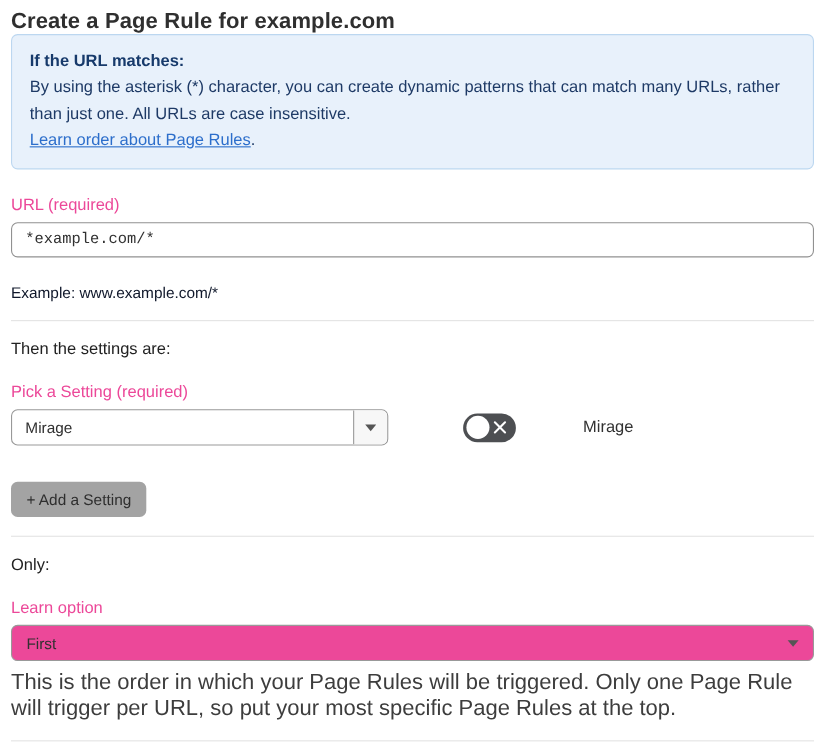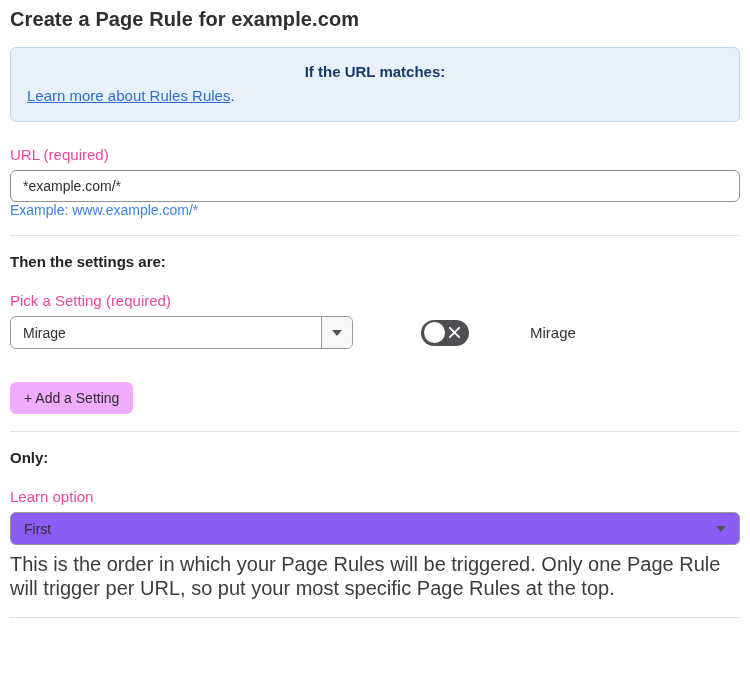--- a/index.html
+++ b/index.html
@@ -11,75 +11,74 @@
     color: #313131;
     padding: 8px 10px 0 10px;
     position: relative;
     overflow: hidden;
   }
   .page-title {
     font-size: 20px;
     font-weight: bold;
     color: #2f2f2f;
     letter-spacing: 0.1px;
-    margin-bottom: 16px;
+    margin-bottom: 0;
   }
   .info-box {
     background: #e8f1fb;
     border: 1px solid #bcd7f0;
     border-radius: 6px;
     padding: 12px 16px 13px 16px;
     color: #1e3a66;
     font-size: 15px;
     line-height: 24px;
     margin-bottom: 24px;
   }
   .info-box .info-heading {
     font-weight: bold;
     color: #173a6b;
-    text-align: center;
   }
   .info-box .info-body { max-width: 700px; }
   .info-link {
     color: #2c6ecb;
     text-decoration: underline;
     cursor: pointer;
   }
   .info-link-suffix { color: #1e3a66; }
 
   .field-label {
     font-size: 15px;
     color: #ec4899;
     margin-bottom: 7px;
   }
   .text-input {
     width: 100%;
     height: 32px;
     border: 1px solid #919191;
     border-radius: 6px;
     padding: 0 12px;
-    font-family: Liberation Sans, sans-serif;
+    font-family: Liberation Mono, monospace;
     font-size: 14px;
     color: #313131;
     background: #fff;
     outline: none;
   }
   .helper-text {
     font-size: 14px;
-    color: #3b82f6;
-    margin-top: 0;
+    color: #0f172a;
+    margin-top: 24px;
   }
   .divider {
     border: none;
     border-top: 1px solid #e3e3e3;
     margin: 17px 0;
   }
   .section-heading {
     font-size: 15px;
-    font-weight: bold;
+    font-weight: normal;
     color: #222;
     margin-bottom: 22px;
   }
   .setting-row {
     display: flex;
     align-items: center;
     gap: 48px;
   }
   .dropdown {
     display: flex;
@@ -138,36 +137,36 @@
     width: 13px;
     height: 13px;
   }
   .toggle-label {
     font-size: 15px;
     color: #313131;
     margin-left: 13px;
   }
   .gray-button {
     display: inline-block;
-    background: #f0abfc;
+    background: #a3a3a3;
     color: #2e2e2e;
     font-family: "Liberation Sans", sans-serif;
     font-size: 14px;
     border: none;
     border-radius: 6px;
     padding: 8px 14px;
     cursor: pointer;
   }
   .add-setting-btn { margin-top: 33px; }
   .select-box {
     width: 100%;
     height: 33px;
     border: 1px solid #999;
     border-radius: 6px;
-    background: #8b5cf6;
+    background: #ec4899;
     display: flex;
     align-items: center;
     justify-content: space-between;
     padding: 0 13px;
     font-size: 14px;
     color: #313131;
     cursor: pointer;
   }
   .order-helper {
     font-size: 20px;
@@ -179,22 +178,23 @@
 </style>
 </head>
 <body>
 
 
 
 <h1 class="page-title">Create a Page Rule for example.com</h1>
 
 <div class="info-box">
   <div class="info-heading">If the URL matches:</div>
+  <div class="info-body">By using the asterisk (*) character, you can create dynamic patterns that can match many URLs, rather than just one. All URLs are case insensitive.</div>
   <div>
-    <a class="info-link">Learn more about Rules Rules</a><span class="info-link-suffix">.</span>
+    <a class="info-link">Learn order about Page Rules</a><span class="info-link-suffix">.</span>
   </div>
 </div>
 
 <div class="field-label">URL (required)</div>
 <input class="text-input" type="text" value="*example.com/*" style="">
 <div class="helper-text">Example: www.example.com/*</div>
 
 <hr class="divider">
 
 <div class="section-heading">Then the settings are:</div>

